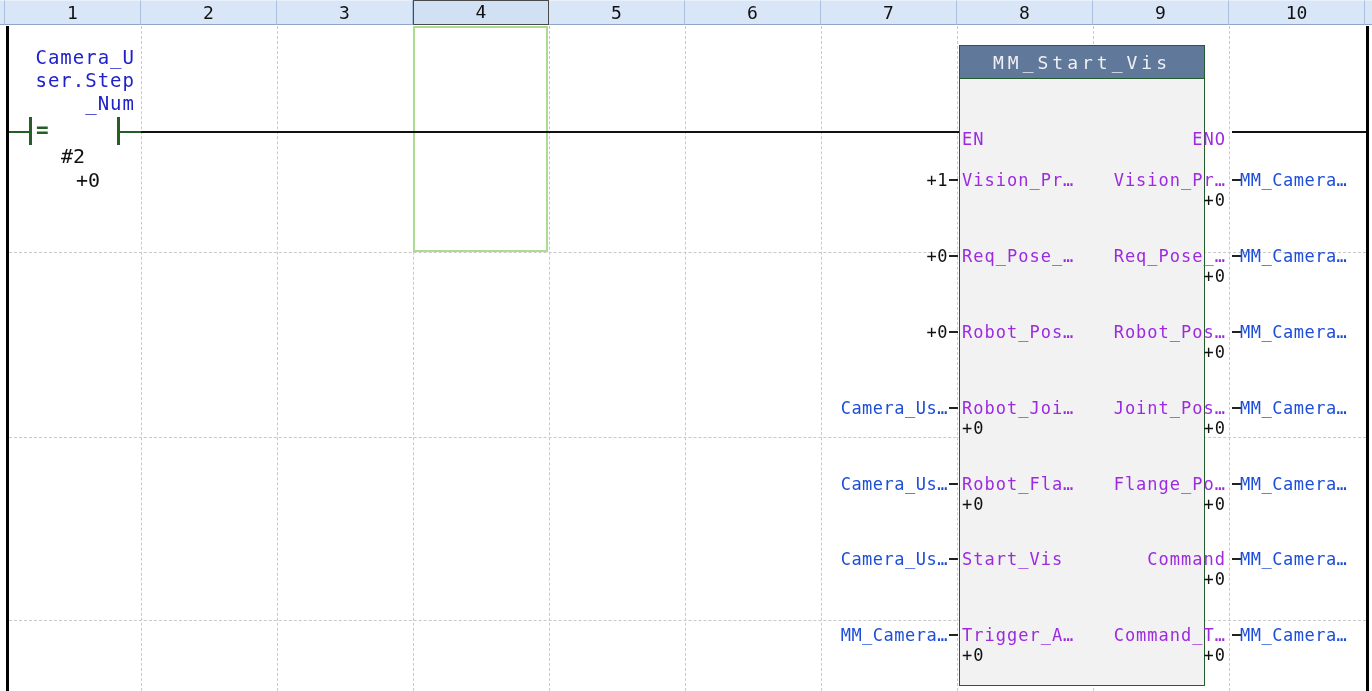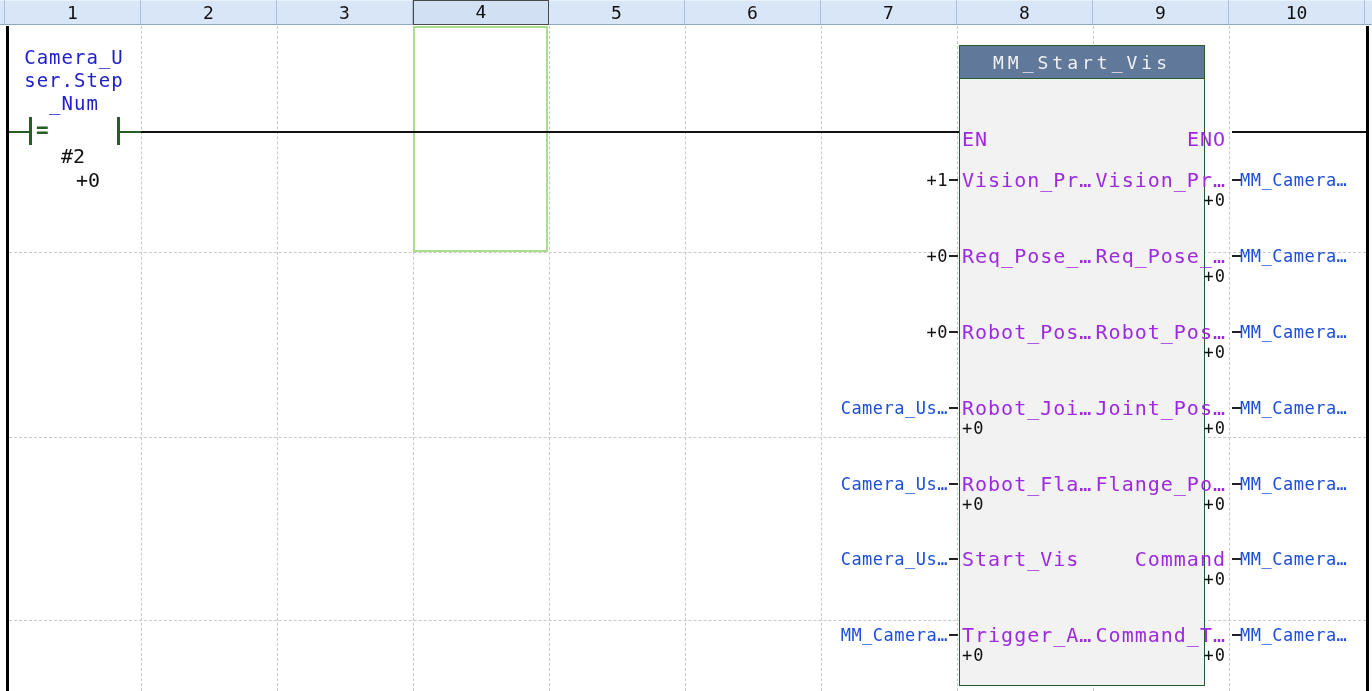--- a/index.html
+++ b/index.html
@@ -26,35 +26,35 @@
   .hgrid{position:absolute;left:9px;width:1357px;height:0;border-top:1px dashed #c9c9c9;}
   
   .sel-box{position:absolute;left:413px;top:26px;width:135px;height:226px;
     box-sizing:border-box;border:2px solid #abdc8f;background:transparent;}
   
   .wire{position:absolute;height:2px;background:#111;}
   .wire.green{background:#265e26;}
   .cbar{position:absolute;width:3px;height:28px;background:#265e26;}
   .stub{position:absolute;width:9px;height:2px;background:#222;}
   
-  .contact-label{position:absolute;left:13px;top:46px;width:122px;text-align:center;
+  .contact-label{position:absolute;left:13px;top:46px;width:122px;text-align:right;
     color:#2121cb;font-size:19px;line-height:23px;letter-spacing:1px;white-space:pre;}
   .cmp-op{position:absolute;left:36px;top:131px;transform:translateY(-54%);
     color:#265e26;font-size:21px;font-weight:bold;}
   .cmp-val{position:absolute;left:48px;top:156px;width:50px;transform:translateY(-50%);
     text-align:center;color:#111;font-size:20px;}
   .cmp-cur{position:absolute;left:63px;top:180px;width:50px;transform:translateY(-50%);
     text-align:center;color:#111;font-size:20px;}
   
   .fb{position:absolute;left:959px;top:45px;width:246px;height:641px;box-sizing:border-box;
     background:#f2f2f2;border:1px solid #245c30;}
   .fb-title{position:absolute;left:0;top:0;width:100%;height:33px;box-sizing:border-box;
     background:#60789a;border-bottom:1px solid #245c30;color:#f0f0f4;
     font-size:18px;letter-spacing:4px;text-align:center;line-height:33px;}
-  .pin{position:absolute;color:#9d2ae0;font-size:20px;letter-spacing:1px;white-space:nowrap;}
+  .pin{position:absolute;color:#9d2ae0;font-size:17px;letter-spacing:1px;white-space:nowrap;}
   .pin.in{left:962px;transform:translateY(-50%);}
   .pin.out{right:146px;transform:translateY(-50%);text-align:right;}
   .pinval{position:absolute;color:#111;font-size:17px;letter-spacing:1px;transform:translateY(-50%);}
   .pinval.in{left:962px;}
   .pinval.out{right:146px;text-align:right;}
   .ext{position:absolute;font-size:17px;letter-spacing:0.5px;transform:translateY(-50%);white-space:nowrap;}
   .ext.left{right:424px;text-align:right;}
   .ext.right{left:1240px;text-align:left;}
   .ext.val{color:#111;}
   .ext.ref{color:#1d4ed8;}

